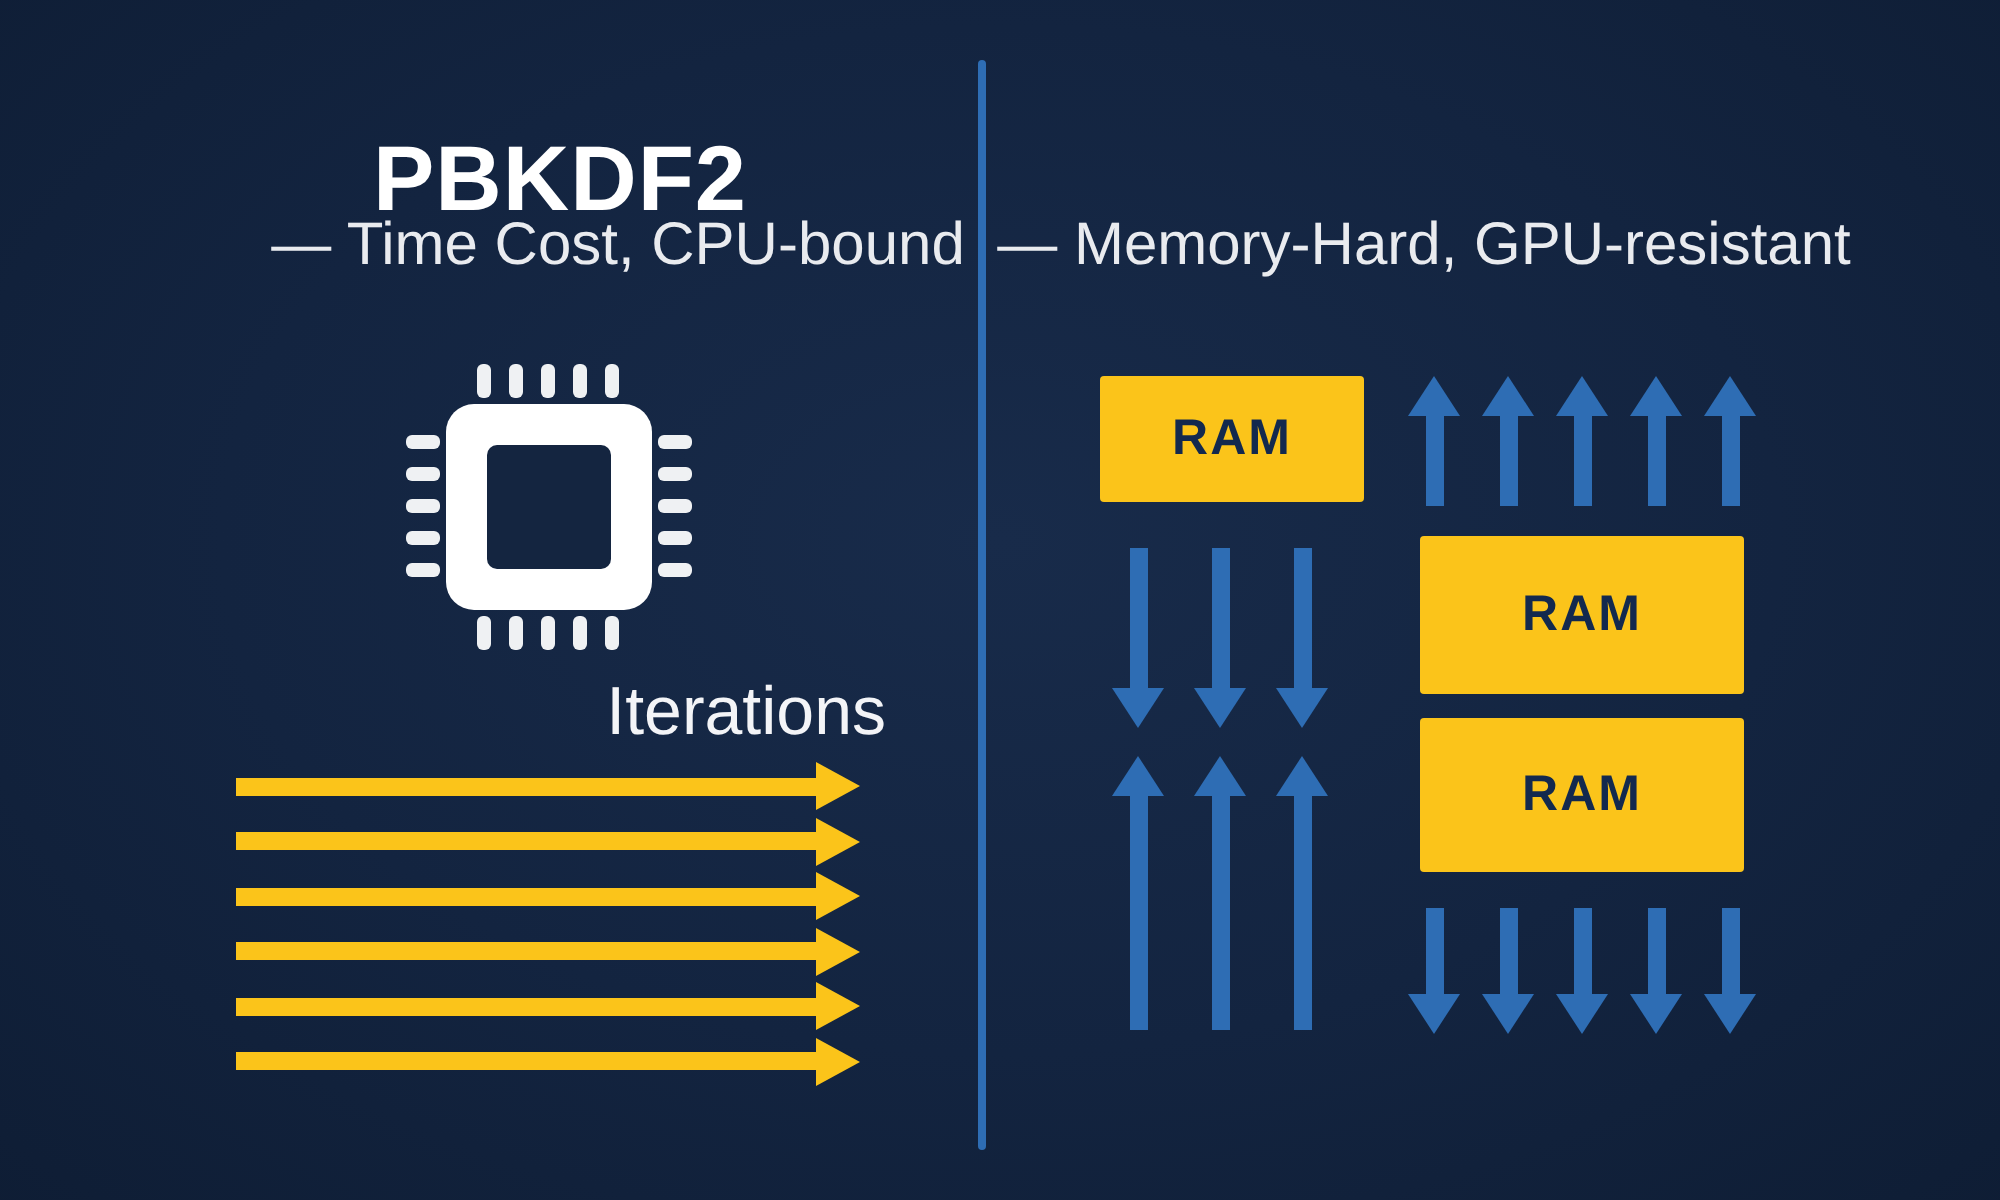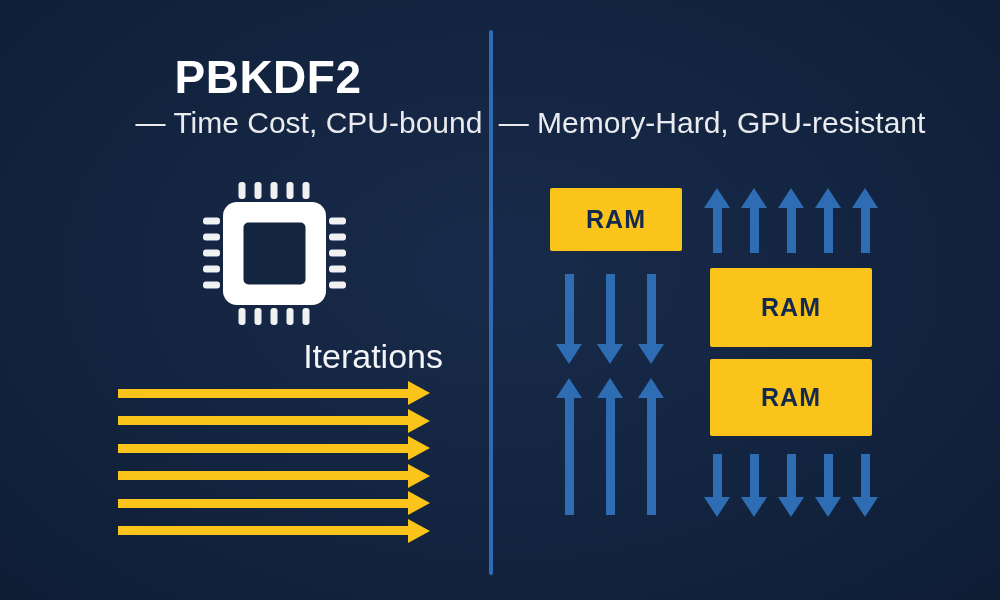--- a/index.html
+++ b/index.html
@@ -15,21 +15,21 @@
   body{font-family:"Liberation Sans", sans-serif; background:#0D1B31;}
   .canvas{
     position:relative; width:1000px; height:600px; overflow:hidden;
     background: radial-gradient(ellipse at 50% 45%, #182B4A 0%, #132440 55%, #0D1B31 115%);
   }
   .divider{
     position:absolute; left:489px; top:30px; width:4px; height:545px;
     background:var(--blue); border-radius:2px;
   }
   .title{
-    position:absolute; margin:0; text-align:center;
+    position:absolute; margin:12px; text-align:center;
     font-size:46px; font-weight:bold; color:var(--white); letter-spacing:.5px;
   }
   .title.lt{ left:0; width:536px; top:50px; }
   .title.rt{ left:490px; width:444px; top:50px; }
   .subtitle{
     position:absolute; text-align:center;
     font-size:30px; color:var(--offwhite);
   }
   .subtitle.lt{ left:0; width:536px; top:106px;margin-left:41px; }
   .subtitle.rt{ left:490px; width:444px; top:106px; }

